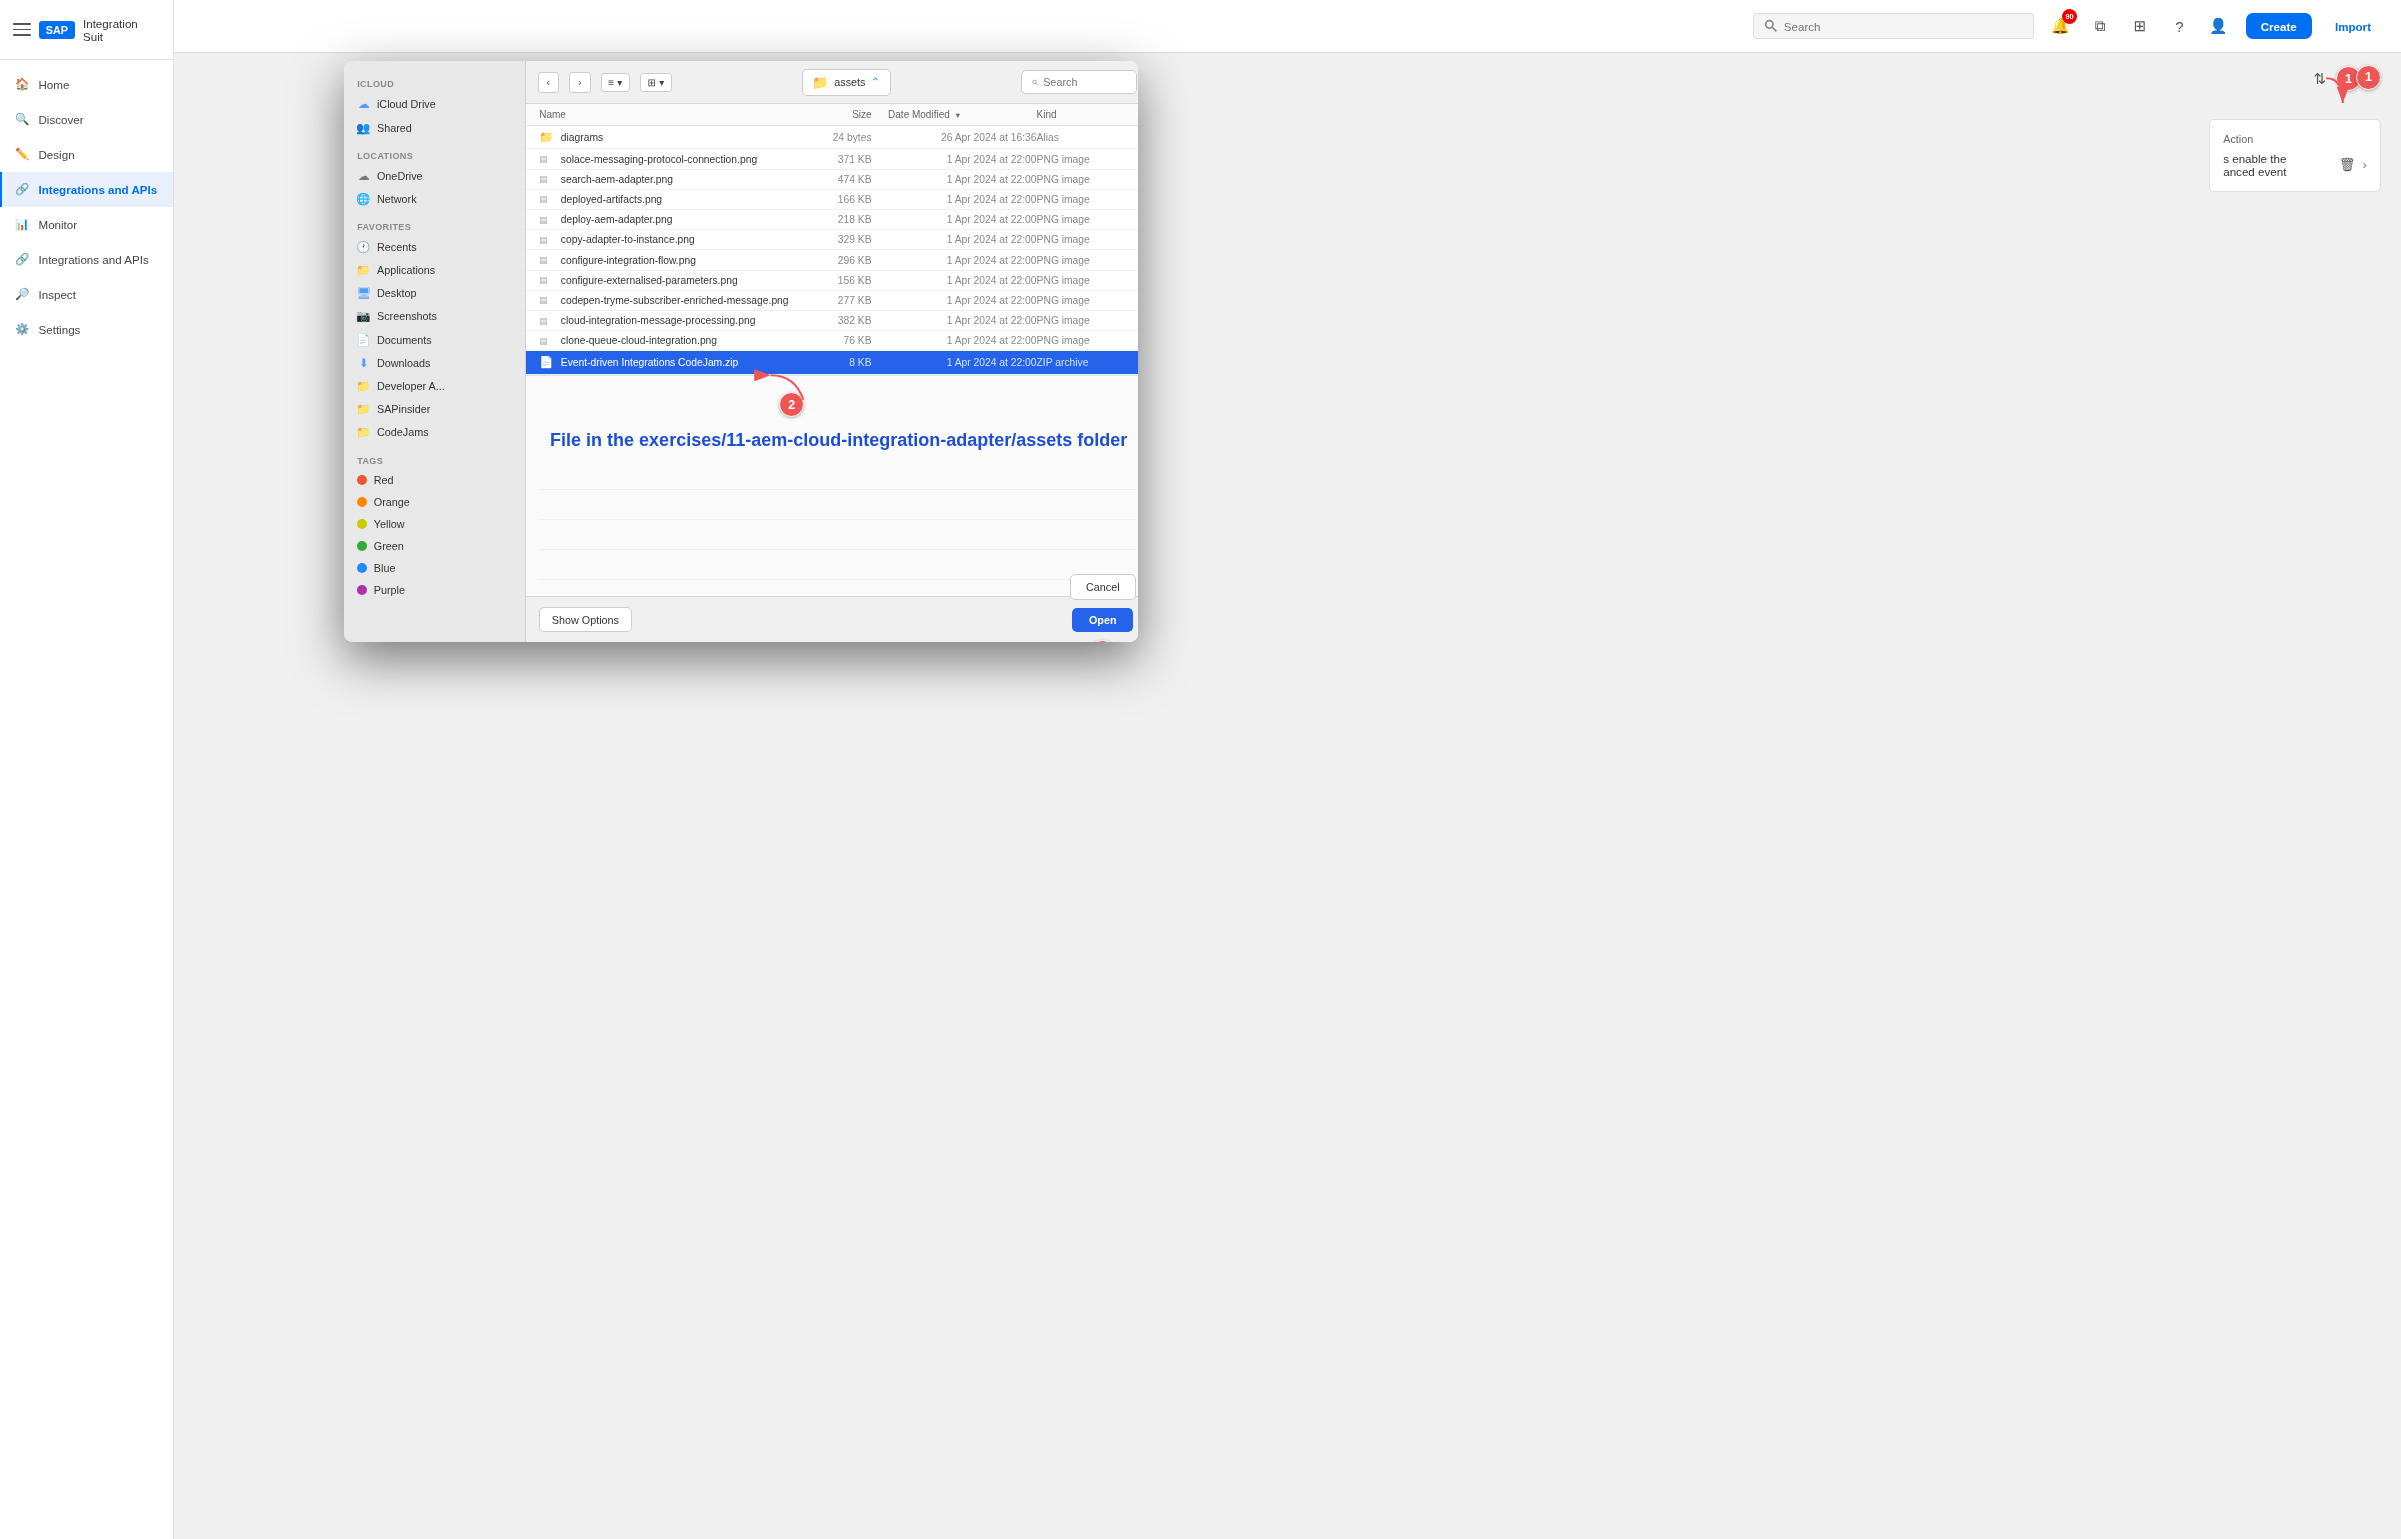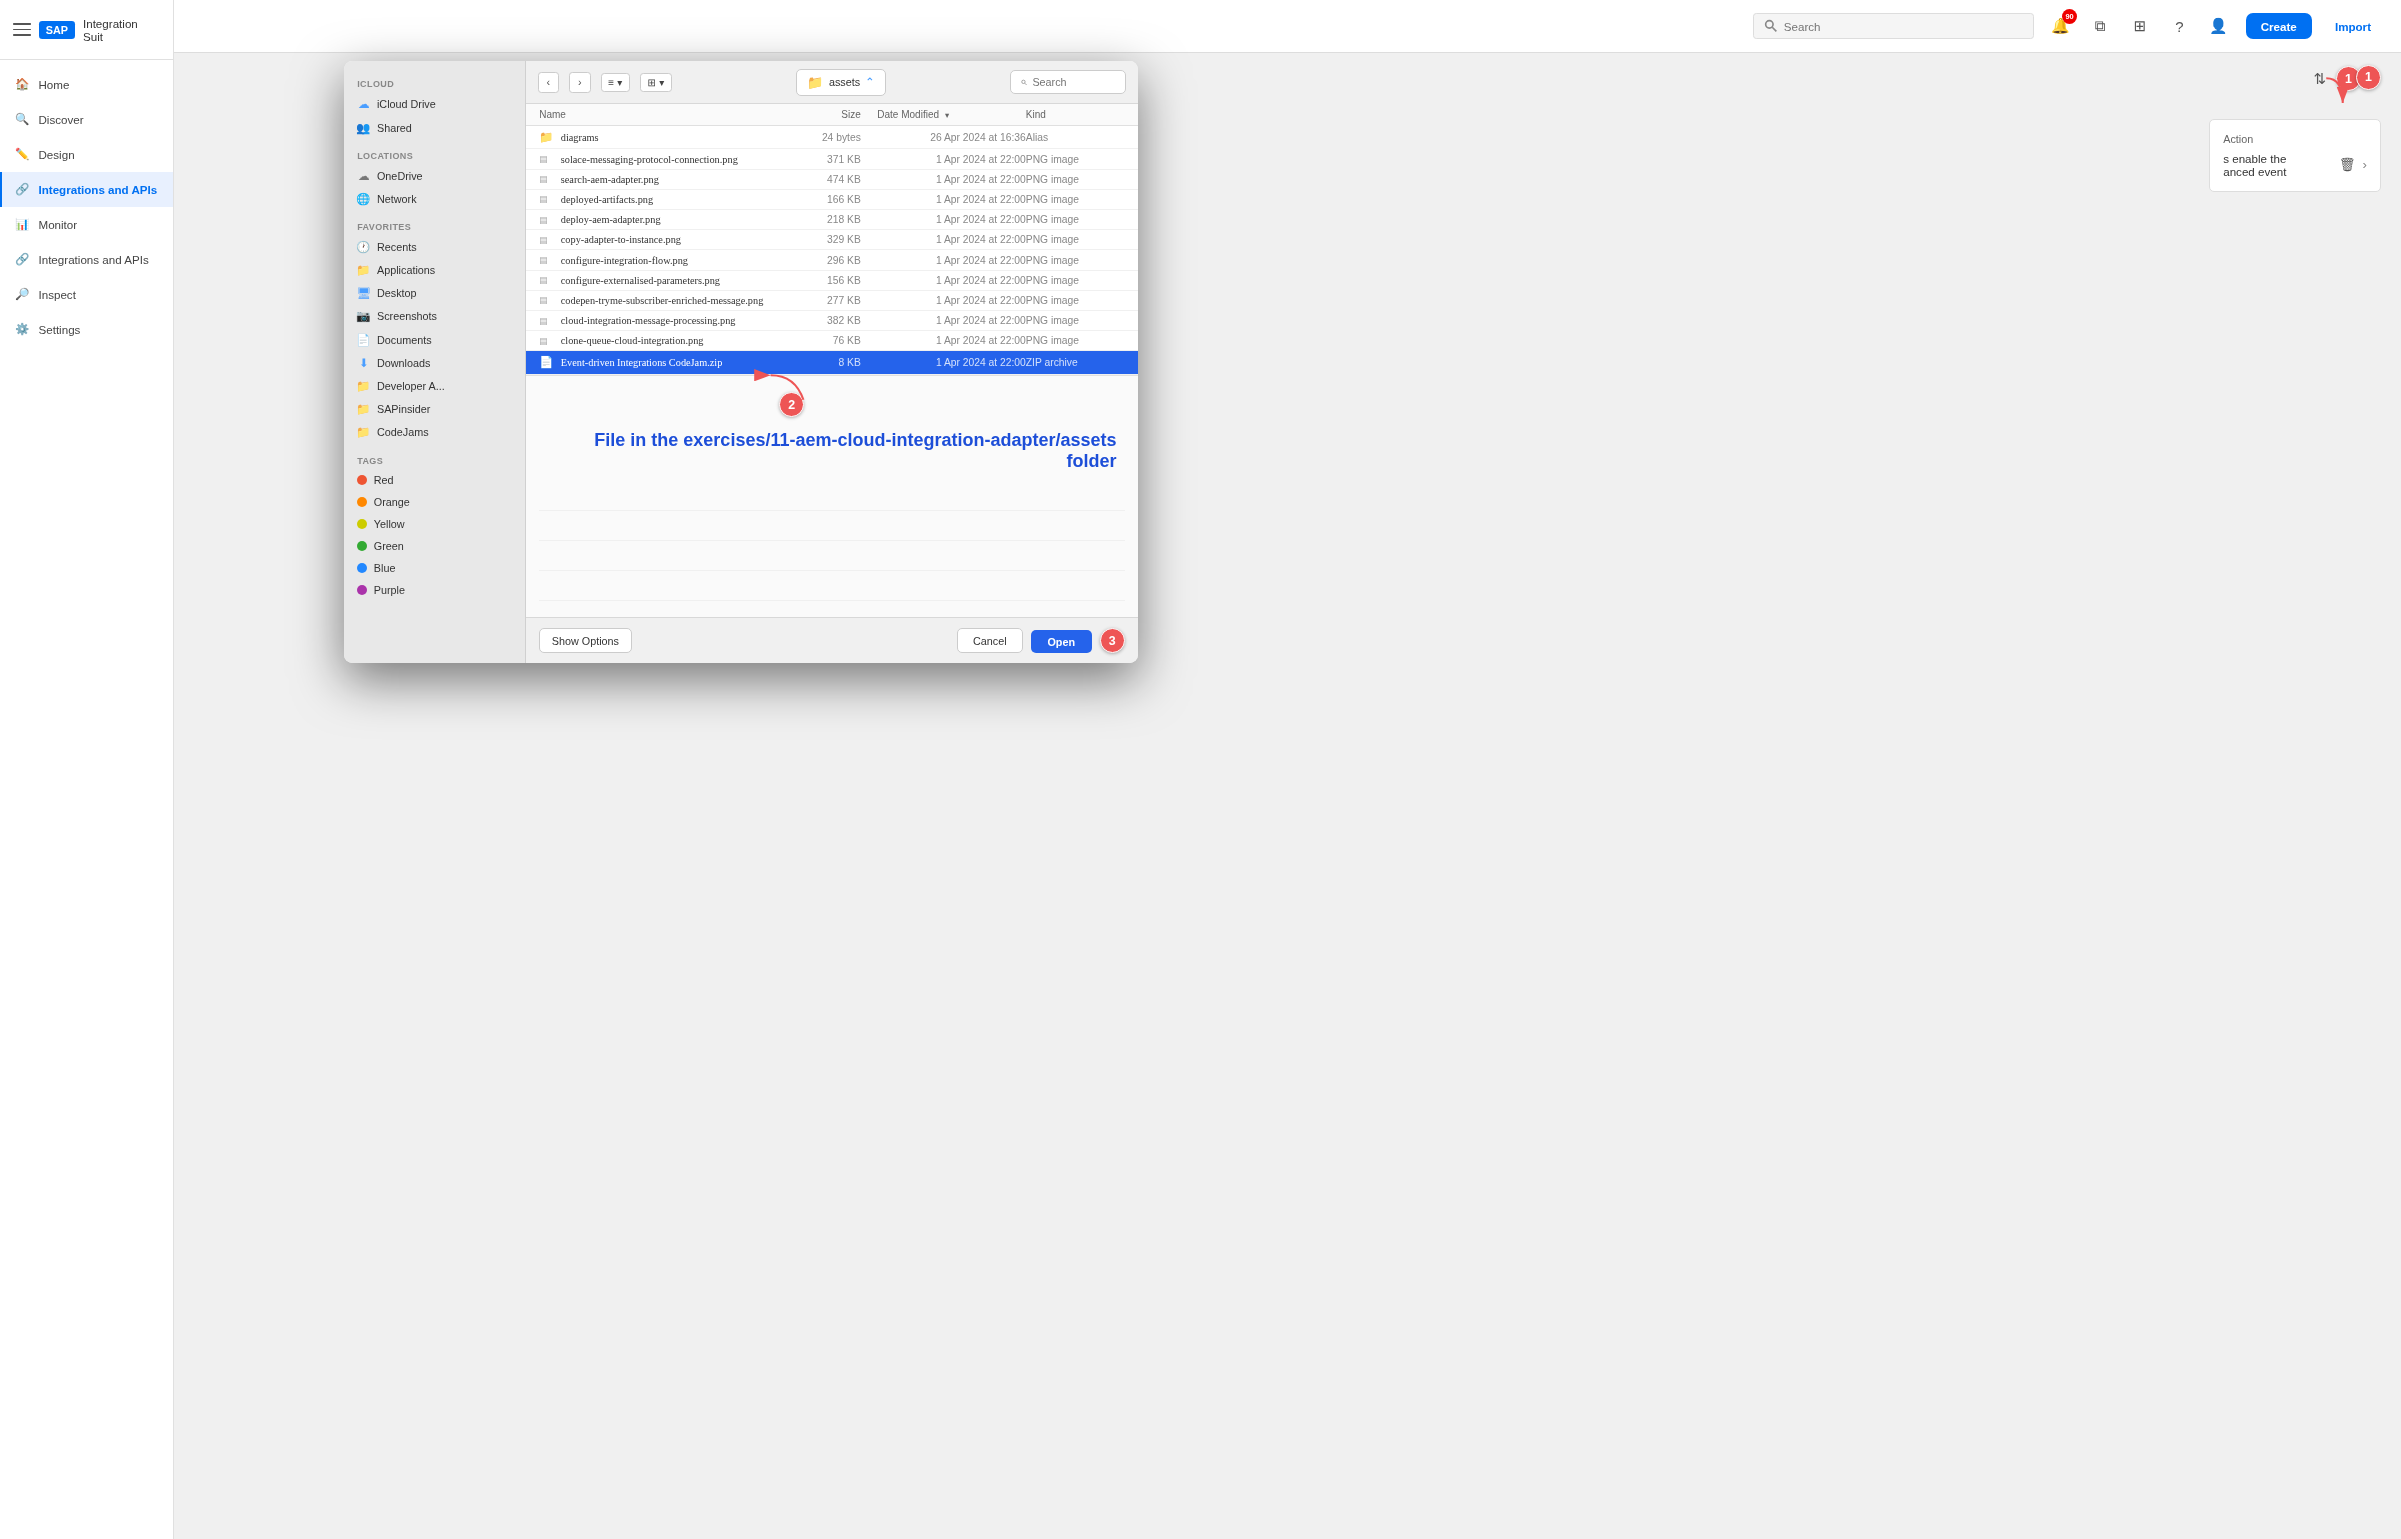--- a/index.html
+++ b/index.html
@@ -156,21 +156,21 @@
     .col-kind { width: 99px; text-align: left; }
     .sort-arrow { font-size: 8.3px; margin-left: 3.3px; }
 
     .file-row {
       display: flex; align-items: center; padding: 4.1px 13.2px;
       font-size: 10.3px; color: #333; cursor: pointer; border-bottom: 0.8px solid #f0f0f0;
     }
     .file-row.selected { background: #2563eb; color: white; }
     .file-row.folder-row { }
     .file-icon { width: 15px; margin-right: 6.6px; font-size: 11.6px; display: flex; align-items: center; }
-    .file-name { flex: 1; white-space: nowrap; overflow: hidden; text-overflow: ellipsis; font-family: Liberation Serif, serif; }
+    .file-name { flex: 1; white-space: nowrap; overflow: hidden; text-overflow: ellipsis; }
     .file-size { width: 83px; text-align: right; color: #888; }
     .file-row.selected .file-size { color: rgba(255,255,255,0.8); }
     .file-date { width: 165px; text-align: right; padding-left: 16.5px; color: #888; }
     .file-row.selected .file-date { color: rgba(255,255,255,0.8); }
     .file-kind { width: 99px; color: #888; }
     .file-row.selected .file-kind { color: rgba(255,255,255,0.8); }
 
     
     .picker-preview {
       border-top: 0.8px solid #e0e0e0; padding: 16.5px 13.2px; background: #fafafa;
@@ -189,21 +189,21 @@
     
     .picker-footer {
       height: 46px; background: #f0f0f0; border-top: 0.8px solid #d8d8d8;
       display: flex; align-items: center; justify-content: space-between;
       padding: 0 13.2px;
     }
     .show-options-btn {
       background: white; border: 0.8px solid #ccc; border-radius: 5px;
       padding: 5.8px 11.6px; font-size: 10.8px; color: #333; cursor: pointer;
     }
-    .picker-footer-right { display: flex; gap: 8.3px; align-items: flex-end; }
+    .picker-footer-right { display: flex; gap: 8.3px; align-items: center; flex-direction: column; }
     .cancel-btn {
       background: white; border: 0.8px solid #ccc; border-radius: 5px;
       padding: 5.8px 15px; font-size: 10.8px; color: #333; cursor: pointer;
     }
     .open-btn {
       background: #2563eb; border: none; border-radius: 5px;
       padding: 5.8px 16.5px; font-size: 10.8px; color: white; font-weight: 600; cursor: pointer;
     }
   </style>
 </head>

